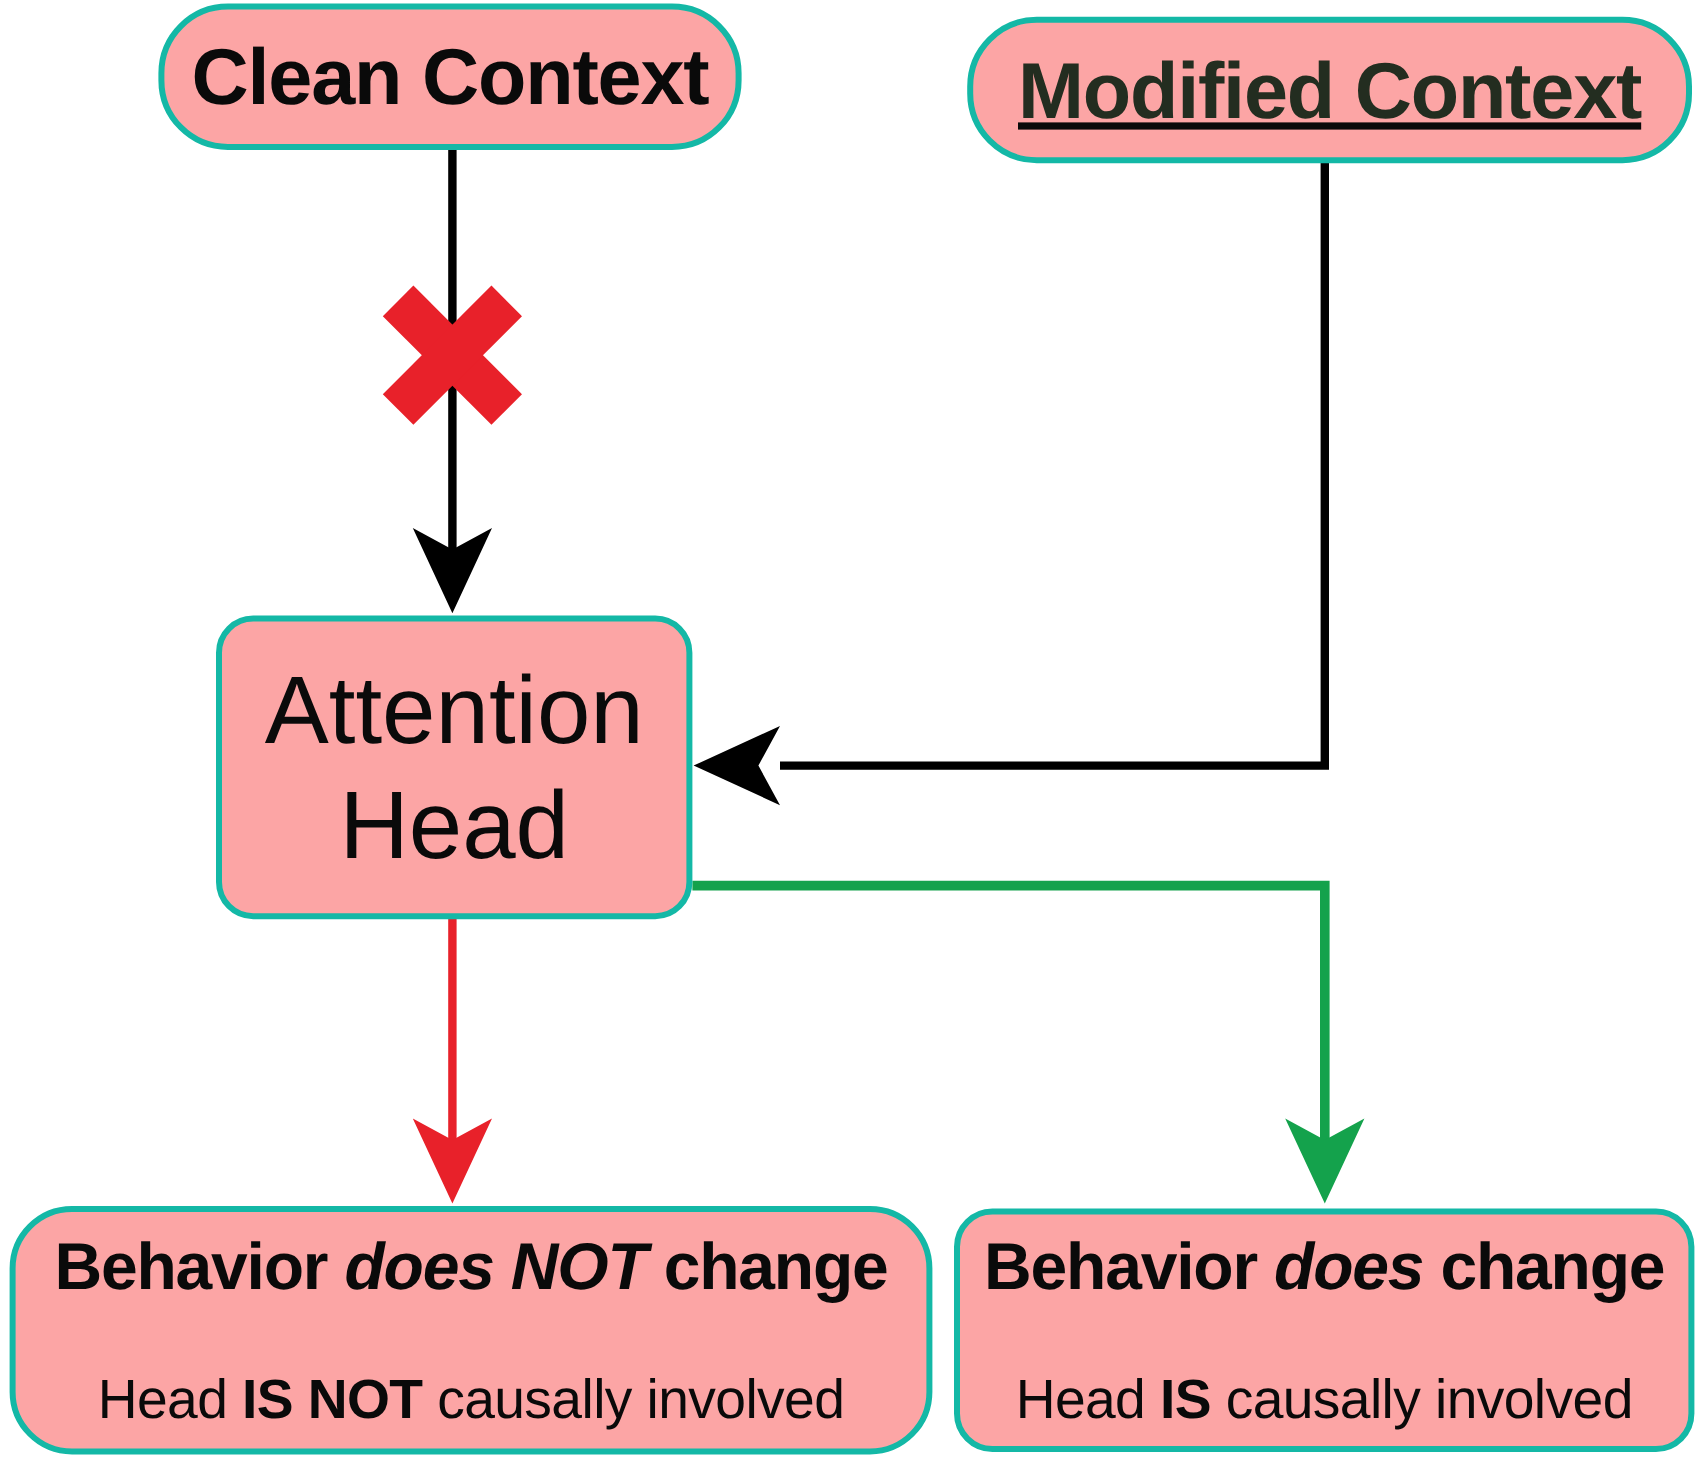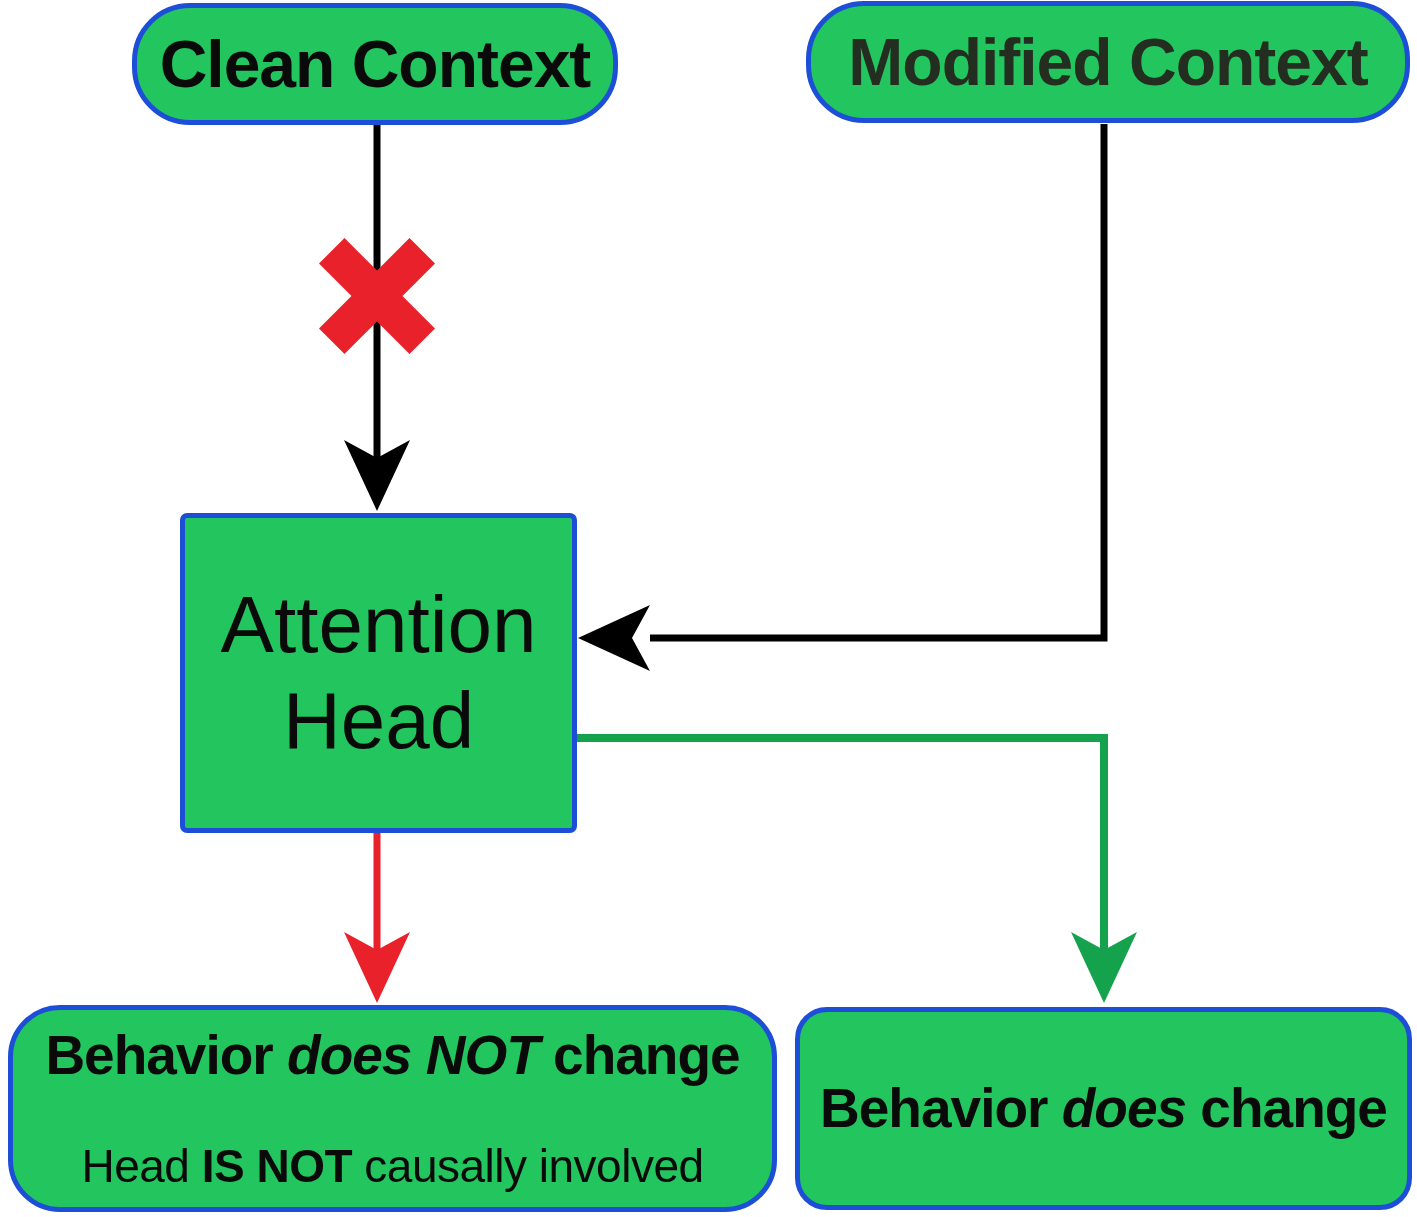--- a/index.html
+++ b/index.html
@@ -13,33 +13,33 @@
   }
   .connector-layer {
     position: absolute;
     left: 0; top: 0;
     width: 1417px; height: 1217px;
     z-index: 1;
   }
   .node {
     position: absolute;
     z-index: 2;
-    background: #22c55e;
-    border: 5px solid #1d4ed8;
+    background: #fca5a5;
+    border: 5px solid #14b8a6;
     box-sizing: border-box;
     display: flex;
     flex-direction: column;
     align-items: center;
     justify-content: center;
     text-align: center;
     color: #0a0a0a;
   }
   .node-clean    { left: 132px; top: 3px;    width: 486px; height: 122px; border-radius: 58px; }
-  .node-modified { left: 806px; top: 1px;    width: 604px; height: 122px; border-radius: 58px; }
-  .node-attention{ left: 180px; top: 513px;  width: 397px; height: 320px; border-radius: 7px; }
+  .node-modified { left: 806px; top: 14px;    width: 604px; height: 122px; border-radius: 58px; text-decoration: underline; }
+  .node-attention{ left: 180px; top: 513px;  width: 397px; height: 253px; border-radius: 31px; }
   .node-nochange { left: 8px;   top: 1005px; width: 769px; height: 207px; border-radius: 52px; }
   .node-change   { left: 795px; top: 1007px; width: 617px; height: 203px; border-radius: 32px; }
 
   .headline {
     font-size: 66px;
     font-weight: 700;
     letter-spacing: -1px;
     white-space: nowrap;
     line-height: 1;
   }
@@ -117,15 +117,16 @@
     <span class="ah-line">Head</span>
   </div>
 
   <div class="node node-nochange">
     <div class="outcome-title"><span>Behavior </span><span class="em">does NOT</span><span> change</span></div>
     <div class="outcome-sub"><span>Head </span><span class="em">IS NOT</span><span> causally involved</span></div>
   </div>
 
   <div class="node node-change">
     <div class="outcome-title"><span>Behavior </span><span class="em">does</span><span> change</span></div>
+    <div class="outcome-sub"><span>Head </span><span class="em">IS</span><span> causally involved</span></div>
   </div>
 
 </div>
 
 </body></html>

